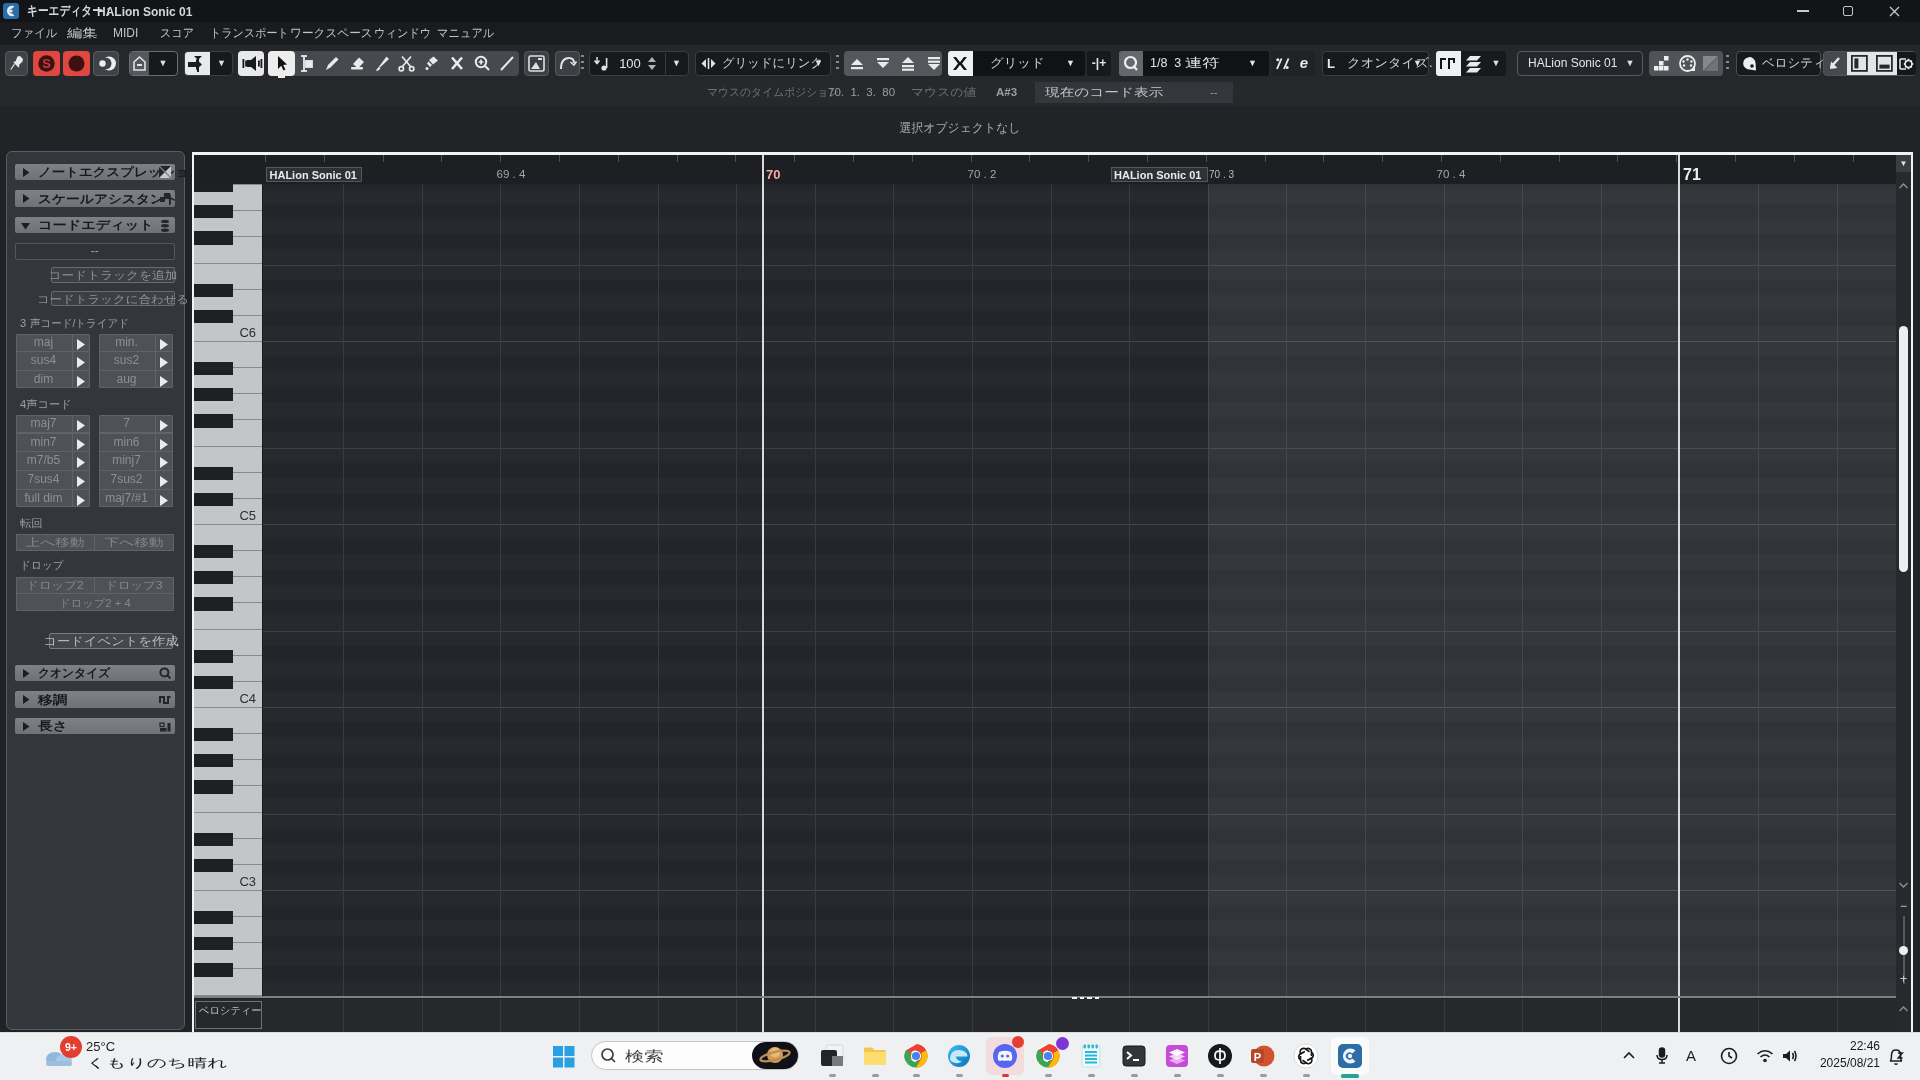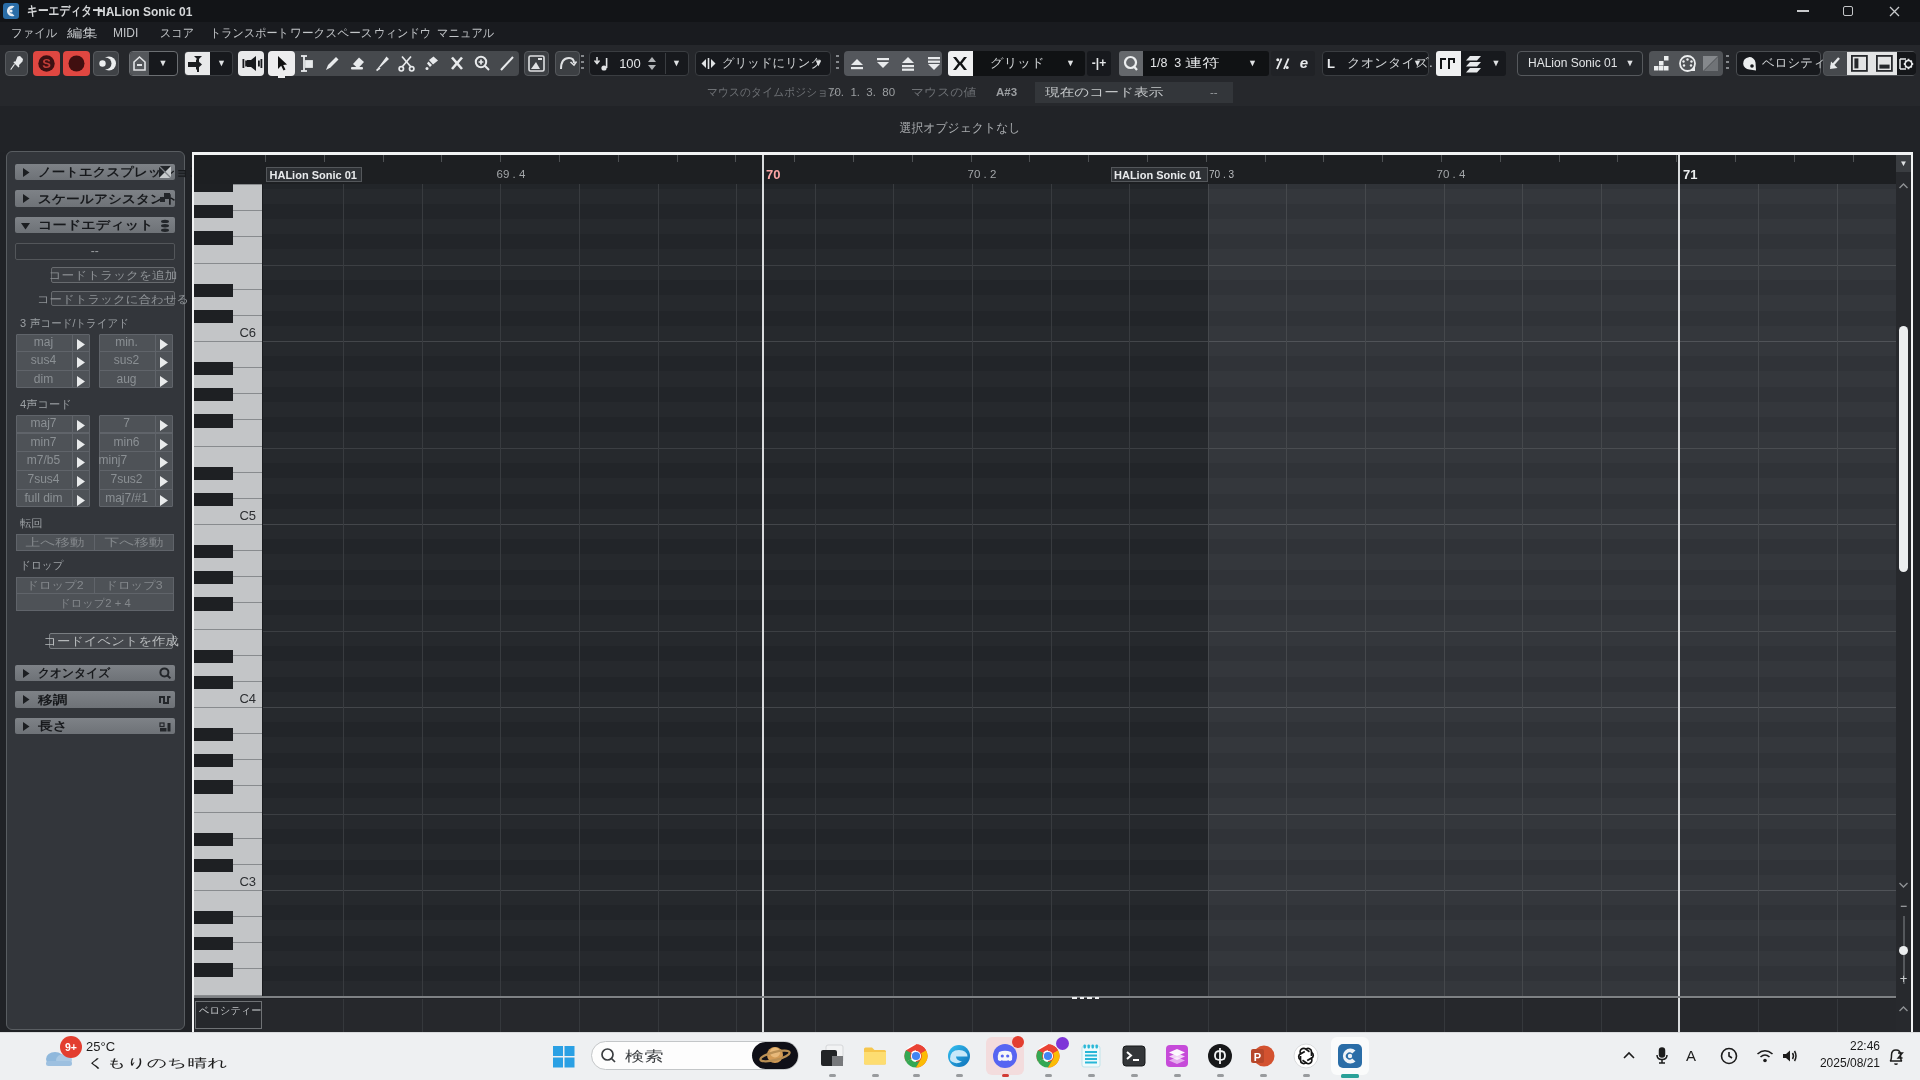--- a/index.html
+++ b/index.html
@@ -563,21 +563,21 @@
 <div class="a" style="left:98.5px;top:432.4px;width:74.5px;height:1.3px;background:#60646a"></div>
 <div class="a" style="left:154.5px;top:433.7px;width:1.2px;height:17.4px;background:#60646a"></div>
 <div class="a" style="left:98.5px;top:433.7px;width:56.0px;height:17.4px;color:#8b9094;font-size:12px;text-align:center;line-height:17.4px">min6</div>
 <div class="a" style="left:154.5px;top:433.7px;width:18.5px;height:17.4px;">
     <svg width="17" height="17" style="margin:2px auto">
       <path d="M5 3 L13 8.5 L5 14 Z" fill="#e9ebec"></path>
     </svg>
   </div>
 <div class="a" style="left:98.5px;top:451.09999999999997px;width:74.5px;height:1.3px;background:#60646a"></div>
 <div class="a" style="left:154.5px;top:452.4px;width:1.2px;height:17.4px;background:#60646a"></div>
-<div class="a" style="left:98.5px;top:452.4px;width:56.0px;height:17.4px;color:#8b9094;font-size:12px;line-height:17.4px">minj7</div>
+<div class="a" style="left:98.5px;top:452.4px;width:56.0px;height:17.4px;color:#8b9094;font-size:12px;text-align:center;line-height:17.4px">minj7</div>
 <div class="a" style="left:154.5px;top:452.4px;width:18.5px;height:17.4px;">
     <svg width="17" height="17" style="margin:2px auto">
       <path d="M5 3 L13 8.5 L5 14 Z" fill="#e9ebec"></path>
     </svg>
   </div>
 <div class="a" style="left:98.5px;top:469.8px;width:74.5px;height:1.3px;background:#60646a"></div>
 <div class="a" style="left:154.5px;top:471.1px;width:1.2px;height:17.4px;background:#60646a"></div>
 <div class="a" style="left:98.5px;top:471.1px;width:56.0px;height:17.4px;color:#8b9094;font-size:12px;text-align:center;line-height:17.4px">7sus2</div>
 <div class="a" style="left:154.5px;top:471.1px;width:18.5px;height:17.4px;">
     <svg width="17" height="17" style="margin:2px auto">
@@ -679,21 +679,21 @@
 <div class="a" style="left:1734.999999999999px;top:154.5px;width:1px;height:7px;background:#4e5154"></div>
 <div class="a" style="left:1793.799999999999px;top:154.5px;width:1px;height:7px;background:#4e5154"></div>
 <div class="a" style="left:1852.599999999999px;top:154.5px;width:1px;height:7px;background:#4e5154"></div>
 <div class="a" style="left:265.5px;top:166.5px;width:96.5px;height:15.5px;background:#2e3135;border:1px solid #54575b;color:#e8eaec;font-weight:700;font-size:11px;line-height:14px;white-space:nowrap"><span style="margin-left:3px">HALion Sonic 01</span></div>
 <div class="a" style="left:1111px;top:166.5px;width:96.5px;height:15px;background:#2e3135;border:1px solid #54575b;color:#e8eaec;font-weight:700;font-size:11px;line-height:14px;white-space:nowrap"><span style="margin-left:2px">HALion Sonic 01</span></div>
 <div class="a" style="left:486px;top:168px;width:50px;height:13px;color:#a3a6a9;font-size:11.5px;text-align:center;line-height:13px">69&nbsp;.&nbsp;4</div>
 <div class="a" style="left:957px;top:168px;width:50px;height:13px;color:#a3a6a9;font-size:11.5px;text-align:center;line-height:13px">70&nbsp;.&nbsp;2</div>
 <div class="a" style="left:1426px;top:168px;width:50px;height:13px;color:#a3a6a9;font-size:11.5px;text-align:center;line-height:13px">70&nbsp;.&nbsp;4</div>
 <div class="a" style="left:1209px;top:168px;width:50px;height:13px;color:#bcbfc2;font-size:10px;line-height:13px">70&nbsp;.&nbsp;3</div>
 <div class="a" style="left:766px;top:167px;width:40px;height:15px;color:#fca5a5;font-size:13px;font-weight:700;line-height:15px">70</div>
-<div class="a" style="left:1683px;top:167px;width:40px;height:15px;color:#eceeef;font-size:13px;font-weight:700;line-height:15px">71</div>
+<div class="a" style="left:1683px;top:167px;width:40px;height:15px;color:#eceeef;font-size:16px;font-weight:700;line-height:15px">71</div>
 <div class="a" style="left:263px;top:184px;width:944.7px;height:812.5px;background:#26292d"></div>
 <div class="a" style="left:1207.7px;top:184px;width:688.3px;height:812.5px;background:#34373c"></div>
 <div class="a" style="left:263px;top:966.2px;width:944.7px;height:15.2px;background:#222529"></div>
 <div class="a" style="left:1207.7px;top:966.2px;width:688.3px;height:15.2px;background:#303338"></div>
 <div class="a" style="left:263px;top:935.8px;width:944.7px;height:15.2px;background:#222529"></div>
 <div class="a" style="left:1207.7px;top:935.8px;width:688.3px;height:15.2px;background:#303338"></div>
 <div class="a" style="left:263px;top:905.2px;width:944.7px;height:15.2px;background:#222529"></div>
 <div class="a" style="left:1207.7px;top:905.2px;width:688.3px;height:15.2px;background:#303338"></div>
 <div class="a" style="left:263px;top:859.5px;width:944.7px;height:15.2px;background:#222529"></div>
 <div class="a" style="left:1207.7px;top:859.5px;width:688.3px;height:15.2px;background:#303338"></div>

